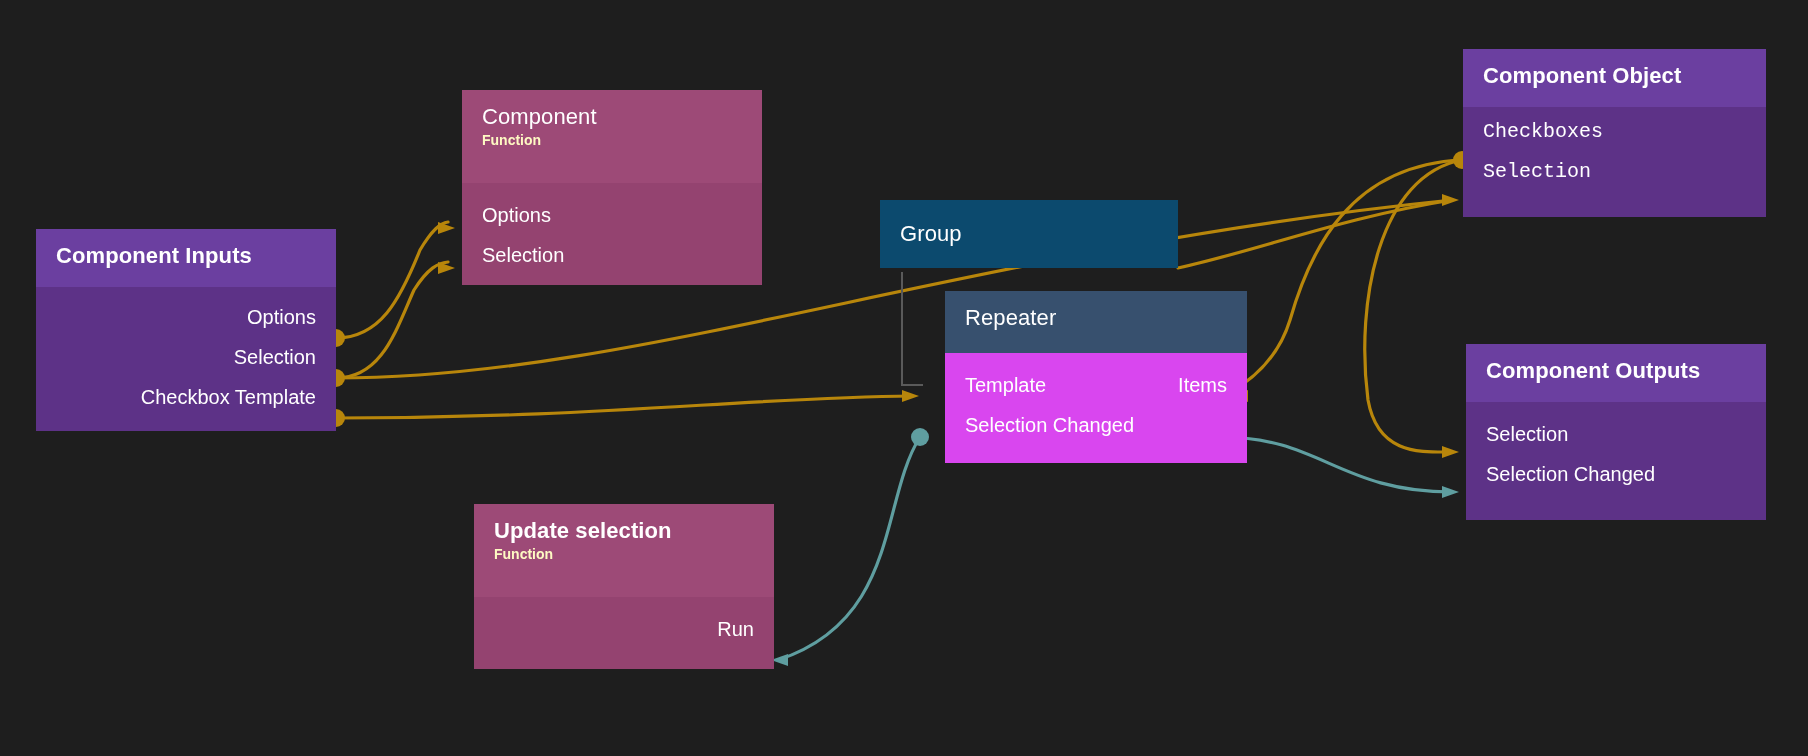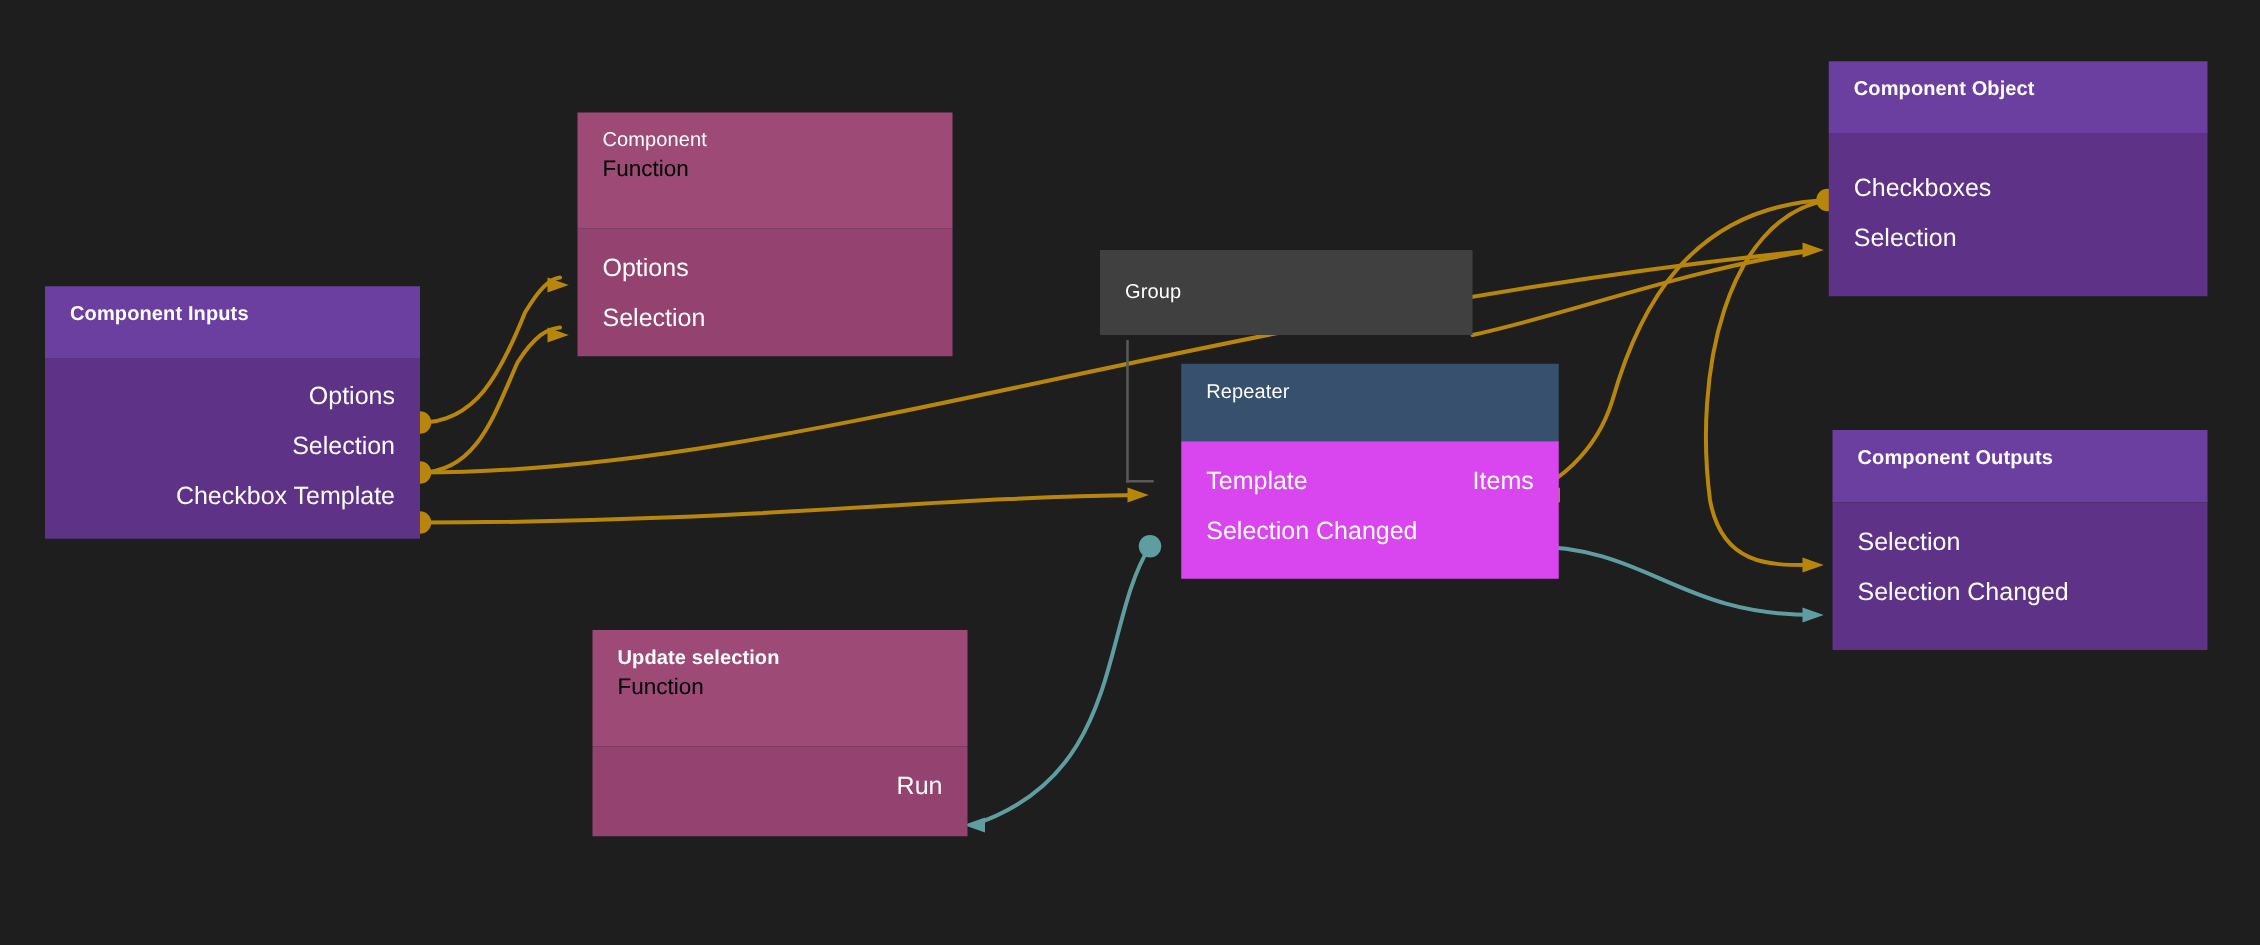--- a/index.html
+++ b/index.html
@@ -19,30 +19,30 @@
     box-sizing:border-box;
     color:#ffffff;
     user-select:none;
   }
   .node-header{
     box-sizing:border-box;
     padding:14px 20px 14px 20px;
     line-height:1.18;
   }
   .node-title{
-    font-size:16px;
+    font-size:22px;
     font-weight:400;
     letter-spacing:.1px;
     white-space:nowrap;
   }
   .node-title.bold{font-weight:700;}
   .node-subtitle{
-    font-size:18px;
-    font-weight:400;
-    color:#000000;
+    font-size:14px;
+    font-weight:700;
+    color:#fef9c3;
     white-space:nowrap;
     margin-top:2px;
   }
   .node-body{
     box-sizing:border-box;
     padding:10px 0 14px 0;
   }
   .port-row{
     display:flex;
     align-items:center;
@@ -58,21 +58,21 @@
 
   
   .purple .node-header{background:#6b3fa0;}
   .purple .node-body{background:#5d3287;}
   
   .pink .node-header{background:#9d4a77;}
   .pink .node-body{background:#944370;}
   
   .blue .node-header{background:#37506e;}
   .blue .node-body{background:#d946ef;}
-  .blue.plain{background:#404040;}
+  .blue.plain{background:#0c4a6e;}
 
   .group-bracket{
     position:absolute;
     border-left:2px solid #5a5a5a;
     border-bottom:2px solid #5a5a5a;
     box-sizing:border-box;
   }
 </style>
 </head>
 <body>
@@ -195,21 +195,21 @@
       <div class="port-row left">
         <span class="lbl">Selection Changed</span>
       </div>
     </div>
   </div>
 
   <div class="node purple" style="left:1463px;top:49px;width:303px;">
     <div class="node-header" style="height:58px;">
       <div class="node-title bold">Component Object</div>
     </div>
-    <div class="node-body" style="padding-top:24px;padding-bottom:26px;">
+    <div class="node-body" style="padding-top:4px;padding-bottom:26px;font-family:Liberation Mono, monospace;">
       <div class="port-row left">
         <span class="lbl">Checkboxes</span>
       </div>
       <div class="port-row left">
         <span class="lbl">Selection</span>
       </div>
     </div>
   </div>
 
   <div class="node purple" style="left:1466px;top:344px;width:300px;">

